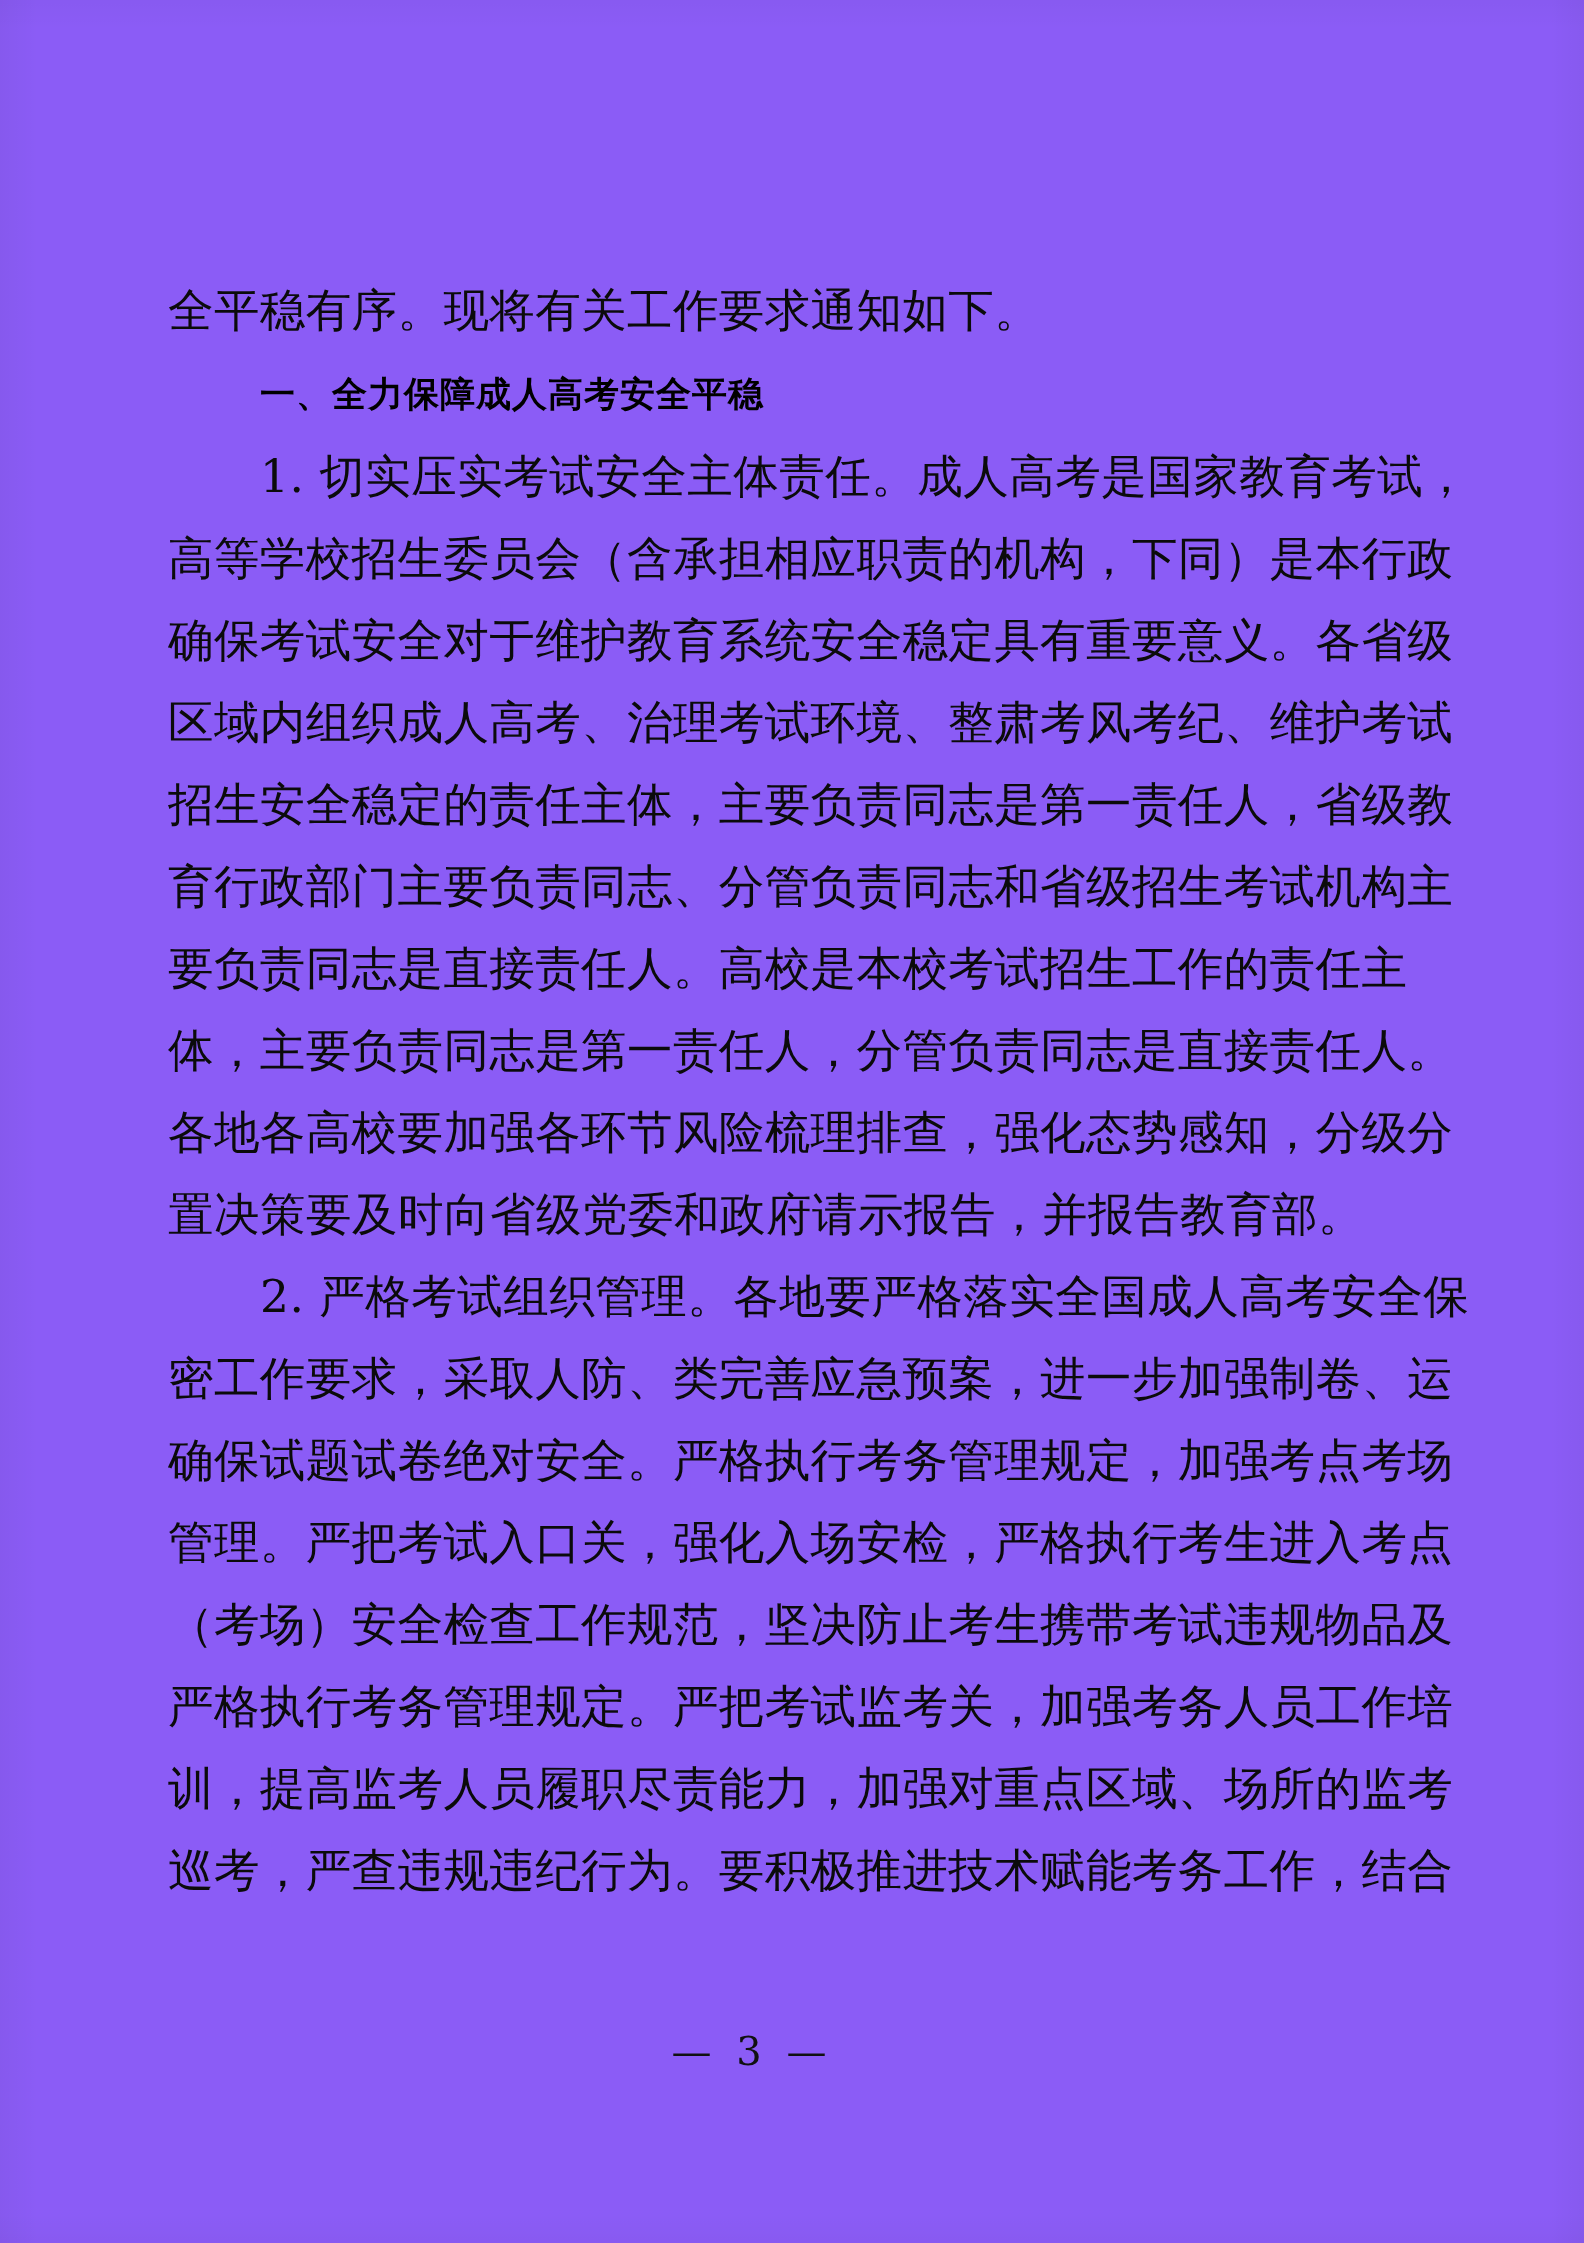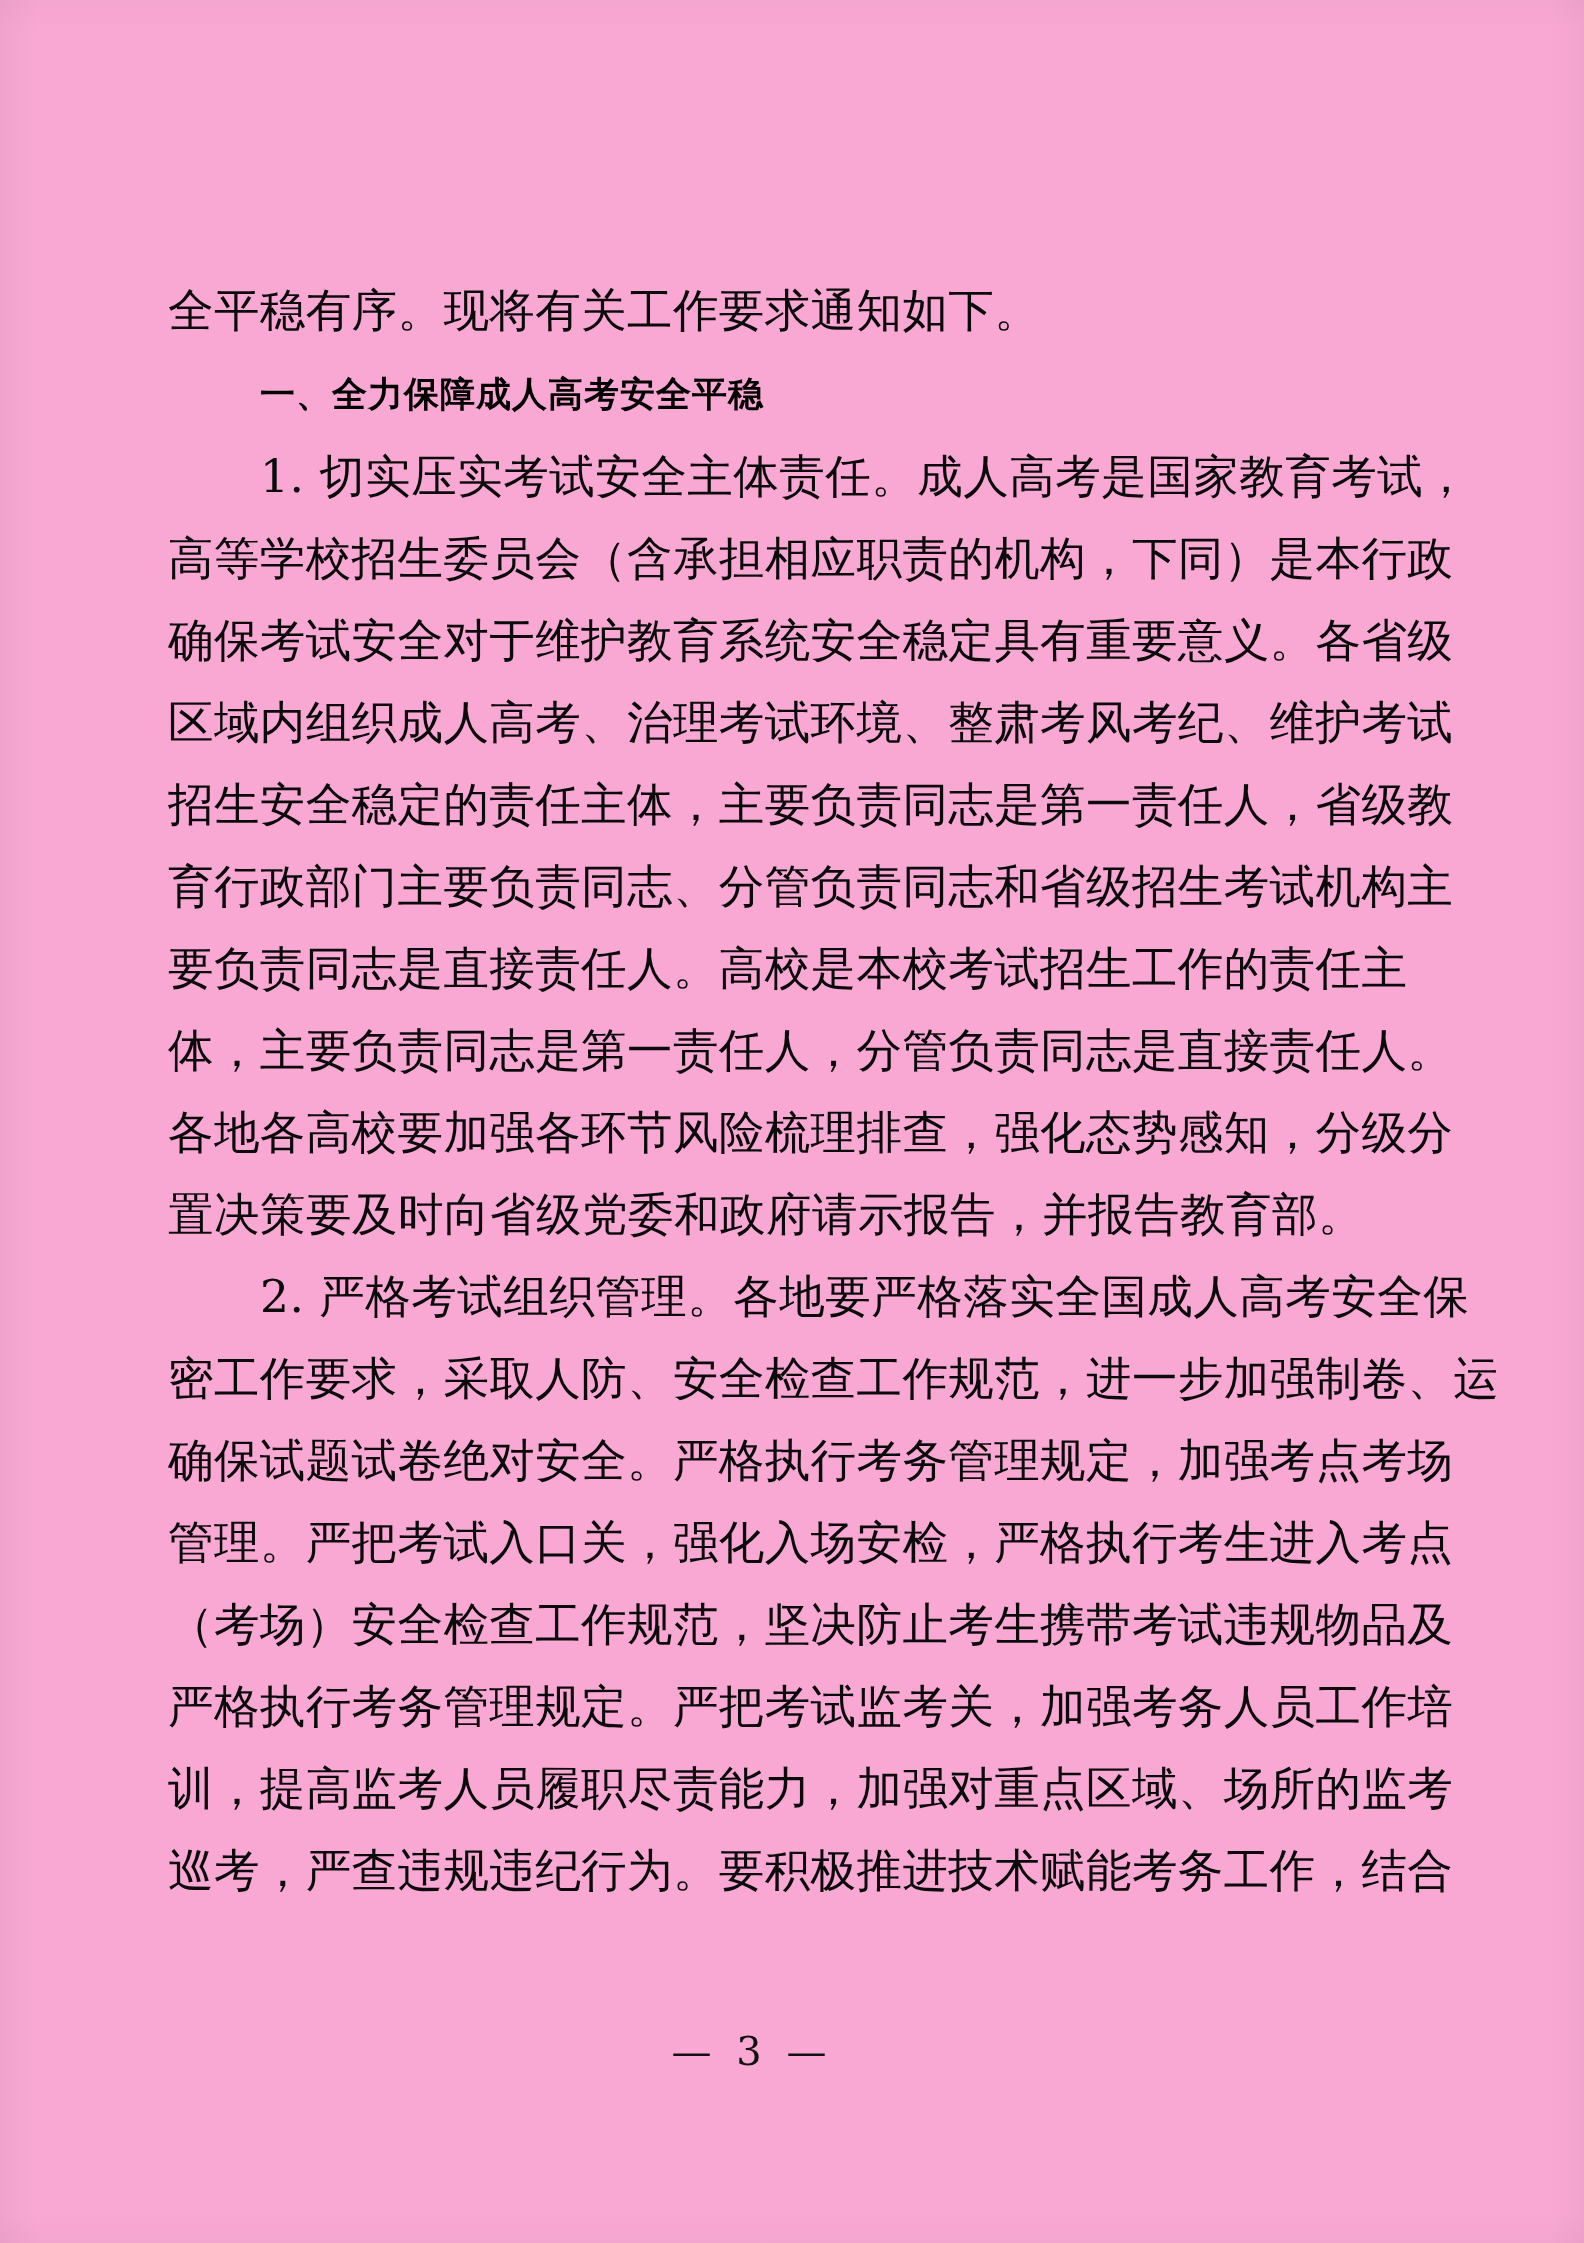--- a/index.html
+++ b/index.html
@@ -4,21 +4,21 @@
 <style>
   html, body {
     margin: 0;
     padding: 0;
     background: #ffffff;
   }
   .page {
     position: relative;
     width: 1584px;
     height: 2243px;
-    background: #f9a8d4;
+    background: #8b5cf6;
     overflow: hidden;
     font-family: "DejaVu Serif", "Liberation Serif", serif;
   }
   
   .page::before {
     content: "";
     position: absolute;
     inset: 0;
     pointer-events: none;
     background:
@@ -96,21 +96,21 @@
       <div class="line full">招生安全稳定的责任主体，主要负责同志是第一责任人，省级教</div>
       <div class="line full">育行政部门主要负责同志、分管负责同志和省级招生考试机构主</div>
       <div class="line full">要负责同志是直接责任人。高校是本校考试招生工作的责任主</div>
       <div class="line full">体，主要负责同志是第一责任人，分管负责同志是直接责任人。</div>
       <div class="line full">各地各高校要加强各环节风险梳理排查，强化态势感知，分级分</div>
       <div class="line">置决策要及时向省级党委和政府请示报告，并报告教育部。</div>
     </div>
 
     <div>
       <div class="line indent">2. 严格考试组织管理。各地要严格落实全国成人高考安全保</div>
-      <div class="line full">密工作要求，采取人防、安全检查工作规范，进一步加强制卷、运</div>
+      <div class="line full">密工作要求，采取人防、类完善应急预案，进一步加强制卷、运</div>
       <div class="line full">确保试题试卷绝对安全。严格执行考务管理规定，加强考点考场</div>
       <div class="line full">管理。严把考试入口关，强化入场安检，严格执行考生进入考点</div>
       <div class="line full">（考场）安全检查工作规范，坚决防止考生携带考试违规物品及</div>
       <div class="line full">严格执行考务管理规定。严把考试监考关，加强考务人员工作培</div>
       <div class="line full">训，提高监考人员履职尽责能力，加强对重点区域、场所的监考</div>
       <div class="line full">巡考，严查违规违纪行为。要积极推进技术赋能考务工作，结合</div>
     </div>
 
   </div>
 

